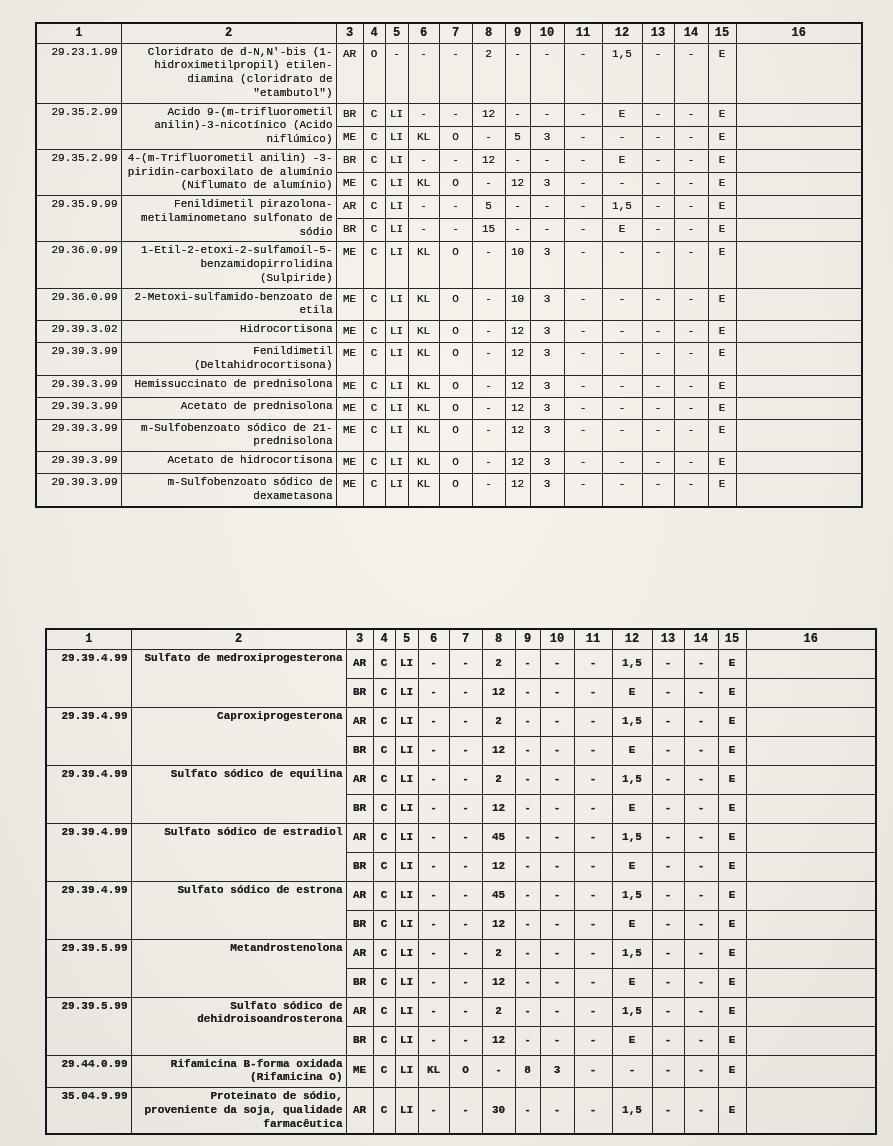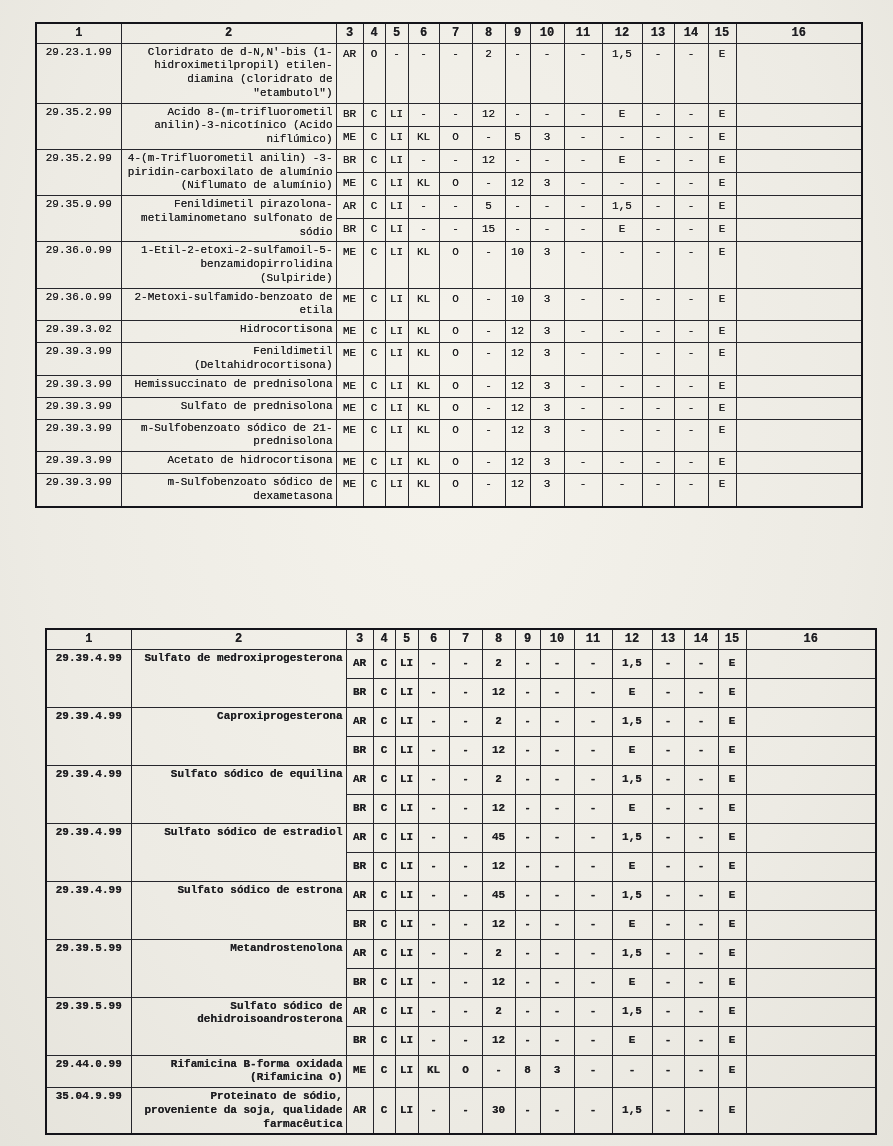--- a/index.html
+++ b/index.html
@@ -34,21 +34,21 @@
     text-shadow: 0 0 0.5px #3a3a3a;
   }
   table.scan th {
     font-size: 12px;
     font-weight: bold;
     text-align: center;
     height: 20px;
     padding: 1px;
   }
   .code-cell {
-    text-align: center;
+    text-align: right;
     vertical-align: top;
     padding: 4px 2px 2px 6px;
     white-space: nowrap;
   }
   .desc-cell {
     text-align: right;
     vertical-align: top;
     padding: 3px 4px;
   }
   .val-cell { text-align: center; }
@@ -120,21 +120,21 @@
           <td class="val-cell">-</td>
           <td class="val-cell">-</td>
           <td class="val-cell">1,5</td>
           <td class="val-cell">-</td>
           <td class="val-cell">-</td>
           <td class="val-cell">E</td>
           <td class="notes-cell"></td>
         </tr>
         <tr>
           <td rowspan="2" class="code-cell">29.35.2.99</td>
-          <td rowspan="2" class="desc-cell">Acido 8-(m-trifluorometil anilin)-3-nicotínico (Acido niflúmico)</td>
+          <td rowspan="2" class="desc-cell">Acido 9-(m-trifluorometil anilin)-3-nicotínico (Acido niflúmico)</td>
           <td class="val-cell">BR</td>
           <td class="val-cell">C</td>
           <td class="val-cell">LI</td>
           <td class="val-cell">-</td>
           <td class="val-cell">-</td>
           <td class="val-cell">12</td>
           <td class="val-cell">-</td>
           <td class="val-cell">-</td>
           <td class="val-cell">-</td>
           <td class="val-cell">E</td>
@@ -312,21 +312,21 @@
           <td class="val-cell">3</td>
           <td class="val-cell">-</td>
           <td class="val-cell">-</td>
           <td class="val-cell">-</td>
           <td class="val-cell">-</td>
           <td class="val-cell">E</td>
           <td class="notes-cell"></td>
         </tr>
         <tr>
           <td rowspan="1" class="code-cell">29.39.3.99</td>
-          <td rowspan="1" class="desc-cell">Sulfato de prednisolona</td>
+          <td rowspan="1" class="desc-cell">Acetato de prednisolona</td>
           <td class="val-cell">ME</td>
           <td class="val-cell">C</td>
           <td class="val-cell">LI</td>
           <td class="val-cell">KL</td>
           <td class="val-cell">O</td>
           <td class="val-cell">-</td>
           <td class="val-cell">12</td>
           <td class="val-cell">3</td>
           <td class="val-cell">-</td>
           <td class="val-cell">-</td>

